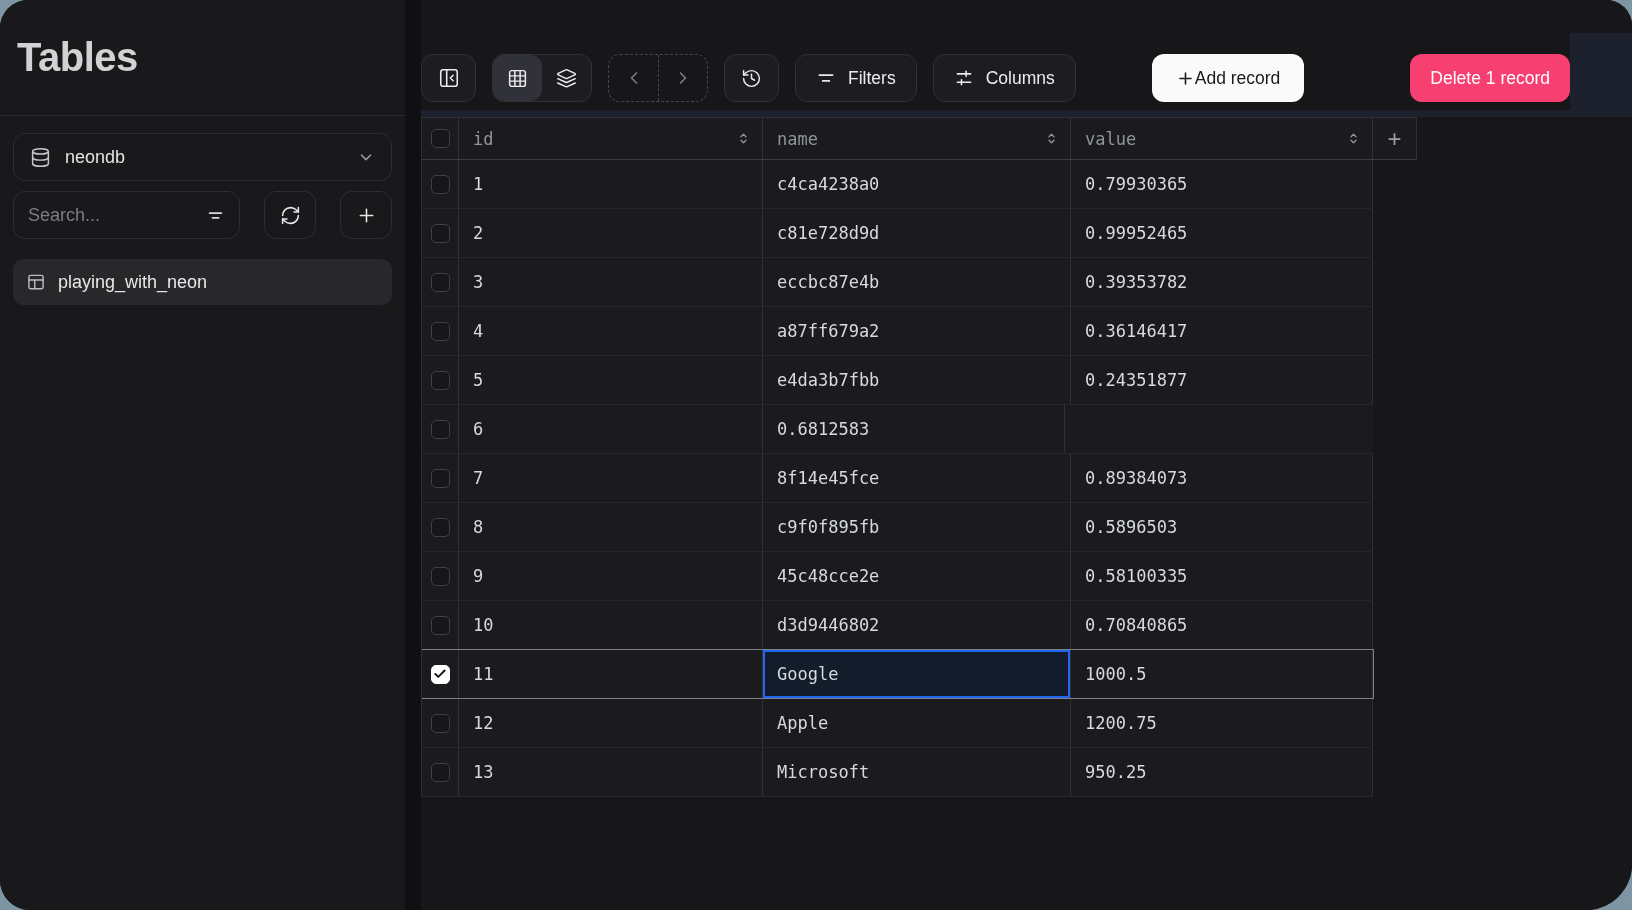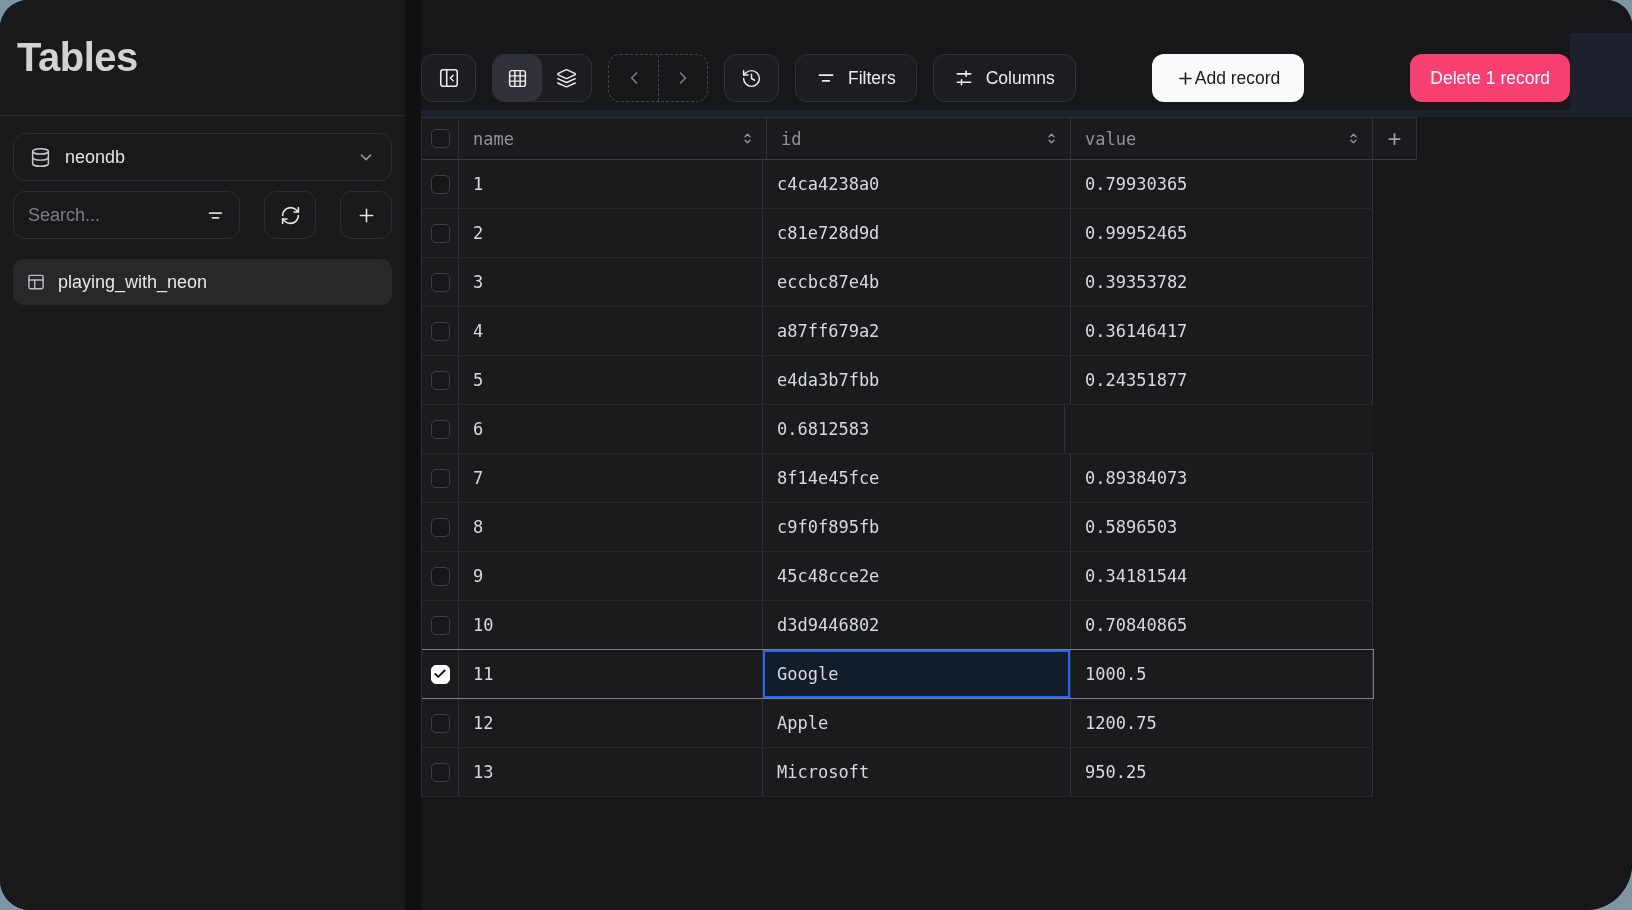--- a/index.html
+++ b/index.html
@@ -239,38 +239,38 @@
       </button>
     </div>
 
     <div class="datagrid">
       <div class="thead">
         <div class="th cb">
           <span class="checkbox">
             
           </span>
         </div>
+        <div class="th c-id">
+          <span>id</span>
+          <span class="sort">
+            <svg width="17" height="17" viewBox="0 0 24 24" fill="none" stroke="currentColor" stroke-width="1.9" stroke-linecap="round" stroke-linejoin="round">
+                <path d="m8.5 14.5 3.5 3.5 3.5-3.5"></path>
+                <path d="M8.5 9.5 12 6l3.5 3.5"></path>
+              </svg>
+          </span>
+        </div>
         <div class="th c-name">
           <span>name</span>
           <span class="sort">
             <svg width="17" height="17" viewBox="0 0 24 24" fill="none" stroke="currentColor" stroke-width="1.9" stroke-linecap="round" stroke-linejoin="round">
                 <path d="m8.5 14.5 3.5 3.5 3.5-3.5"></path>
                 <path d="M8.5 9.5 12 6l3.5 3.5"></path>
               </svg>
           </span>
         </div>
-        <div class="th c-id">
-          <span>id</span>
-          <span class="sort">
-            <svg width="17" height="17" viewBox="0 0 24 24" fill="none" stroke="currentColor" stroke-width="1.9" stroke-linecap="round" stroke-linejoin="round">
-                <path d="m8.5 14.5 3.5 3.5 3.5-3.5"></path>
-                <path d="M8.5 9.5 12 6l3.5 3.5"></path>
-              </svg>
-          </span>
-        </div>
         <div class="th c-value">
           <span>value</span>
           <span class="sort">
             <svg width="17" height="17" viewBox="0 0 24 24" fill="none" stroke="currentColor" stroke-width="1.9" stroke-linecap="round" stroke-linejoin="round">
                 <path d="m8.5 14.5 3.5 3.5 3.5-3.5"></path>
                 <path d="M8.5 9.5 12 6l3.5 3.5"></path>
               </svg>
           </span>
         </div>
         <div class="th c-plus" style="font-family:'Liberation Sans',sans-serif;font-size:24px;font-weight:300;">+</div>
@@ -364,21 +364,21 @@
   </div>
 
   <div class="tr">
     <div class="td cb">
       <span class="checkbox">
         
       </span>
     </div>
     <div class="td c-id">9</div>
     <div class="td c-name">45c48cce2e</div>
-    <div class="td c-value">0.34181544</div>
+    <div class="td c-value">0.58100335</div>
   </div>
 
   <div class="tr">
     <div class="td cb">
       <span class="checkbox">
         
       </span>
     </div>
     <div class="td c-id">10</div>
     <div class="td c-name">d3d9446802</div>

